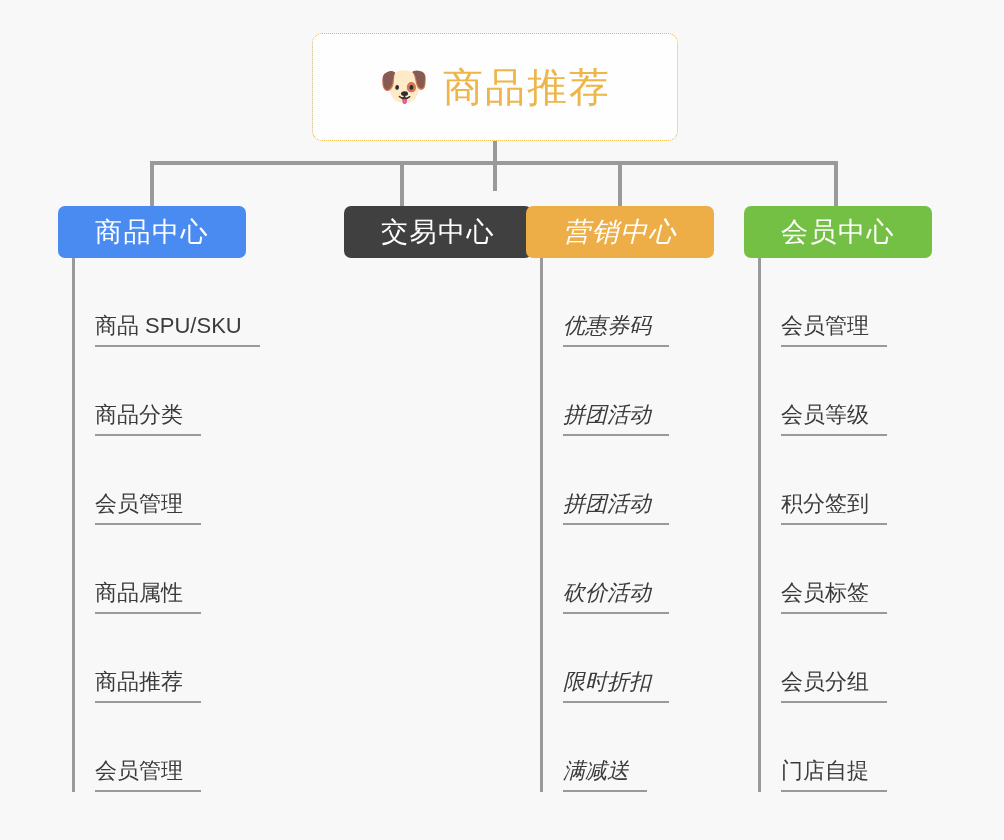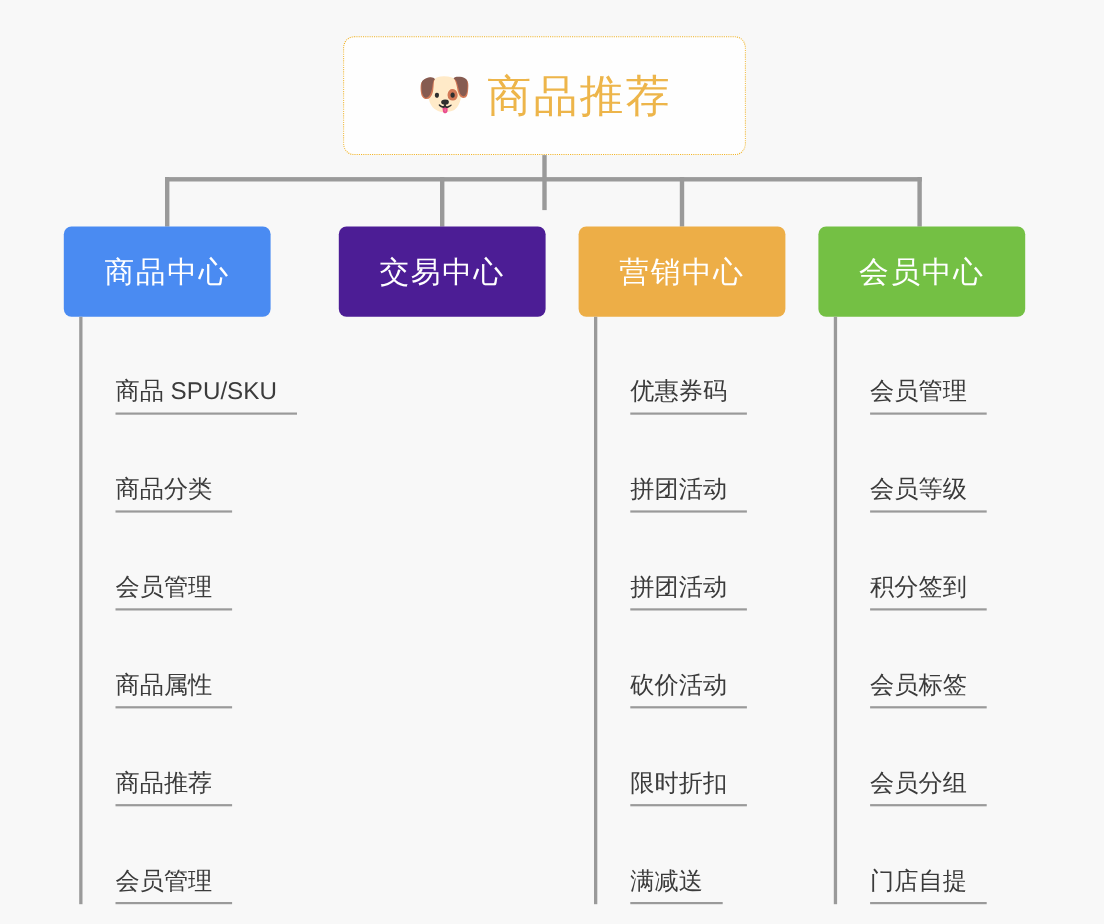--- a/index.html
+++ b/index.html
@@ -75,21 +75,21 @@
   }
 
   
   .cat-col {
     position: absolute;
     top: 206px;
     width: 188px;
   }
   .cat-box {
     width: 188px;
-    height: 82px;
+    height: 52px;
     box-sizing: border-box;
     border-radius: 7px;
     display: flex;
     align-items: center;
     justify-content: center;
     color: #ffffff;
     font-size: 27px;
     letter-spacing: 1.5px;
     white-space: nowrap;
   }
@@ -100,21 +100,21 @@
     margin-left: 14px;
     border-left: 3px solid #9a9a9a;
     padding-top: 0px;
   }
   .leaf-item {
     position: relative;
     height: 89px;
     display: flex;
     align-items: flex-end;
     justify-content: flex-start;
-    padding-left: 30px;
+    padding-left: 20px;
     box-sizing: border-box;
   }
   .leaf-label {
     font-size: 22px;
     color: #3b3b3b;
     white-space: nowrap;
     line-height: 1.1;
     padding-bottom: 7px;
     border-bottom: 2px solid #9a9a9a;
     display: inline-block;
@@ -158,26 +158,26 @@
       <div class="leaf-item">
           <span class="leaf-label">商品推荐</span>
         </div>
       <div class="leaf-item">
           <span class="leaf-label">会员管理</span>
         </div>
     </div>
   </div>
 
   <div class="cat-col" style="left:308px;">
-    <div class="cat-box" style="background: #4c1d95;">
+    <div class="cat-box" style="background: #404040; margin-left: 36px;">
       <span>交易中心</span>
     </div>
   </div>
 
-  <div class="cat-col" style="left:526px;">
+  <div class="cat-col" style="left:526px;font-style:italic;">
     <div class="cat-box" style="background: rgb(237, 174, 71);">
       <span>营销中心</span>
     </div>
     <div class="leaf-list">
       <div class="leaf-item">
           <span class="leaf-label">优惠券码</span>
         </div>
       <div class="leaf-item">
           <span class="leaf-label">拼团活动</span>
         </div>

